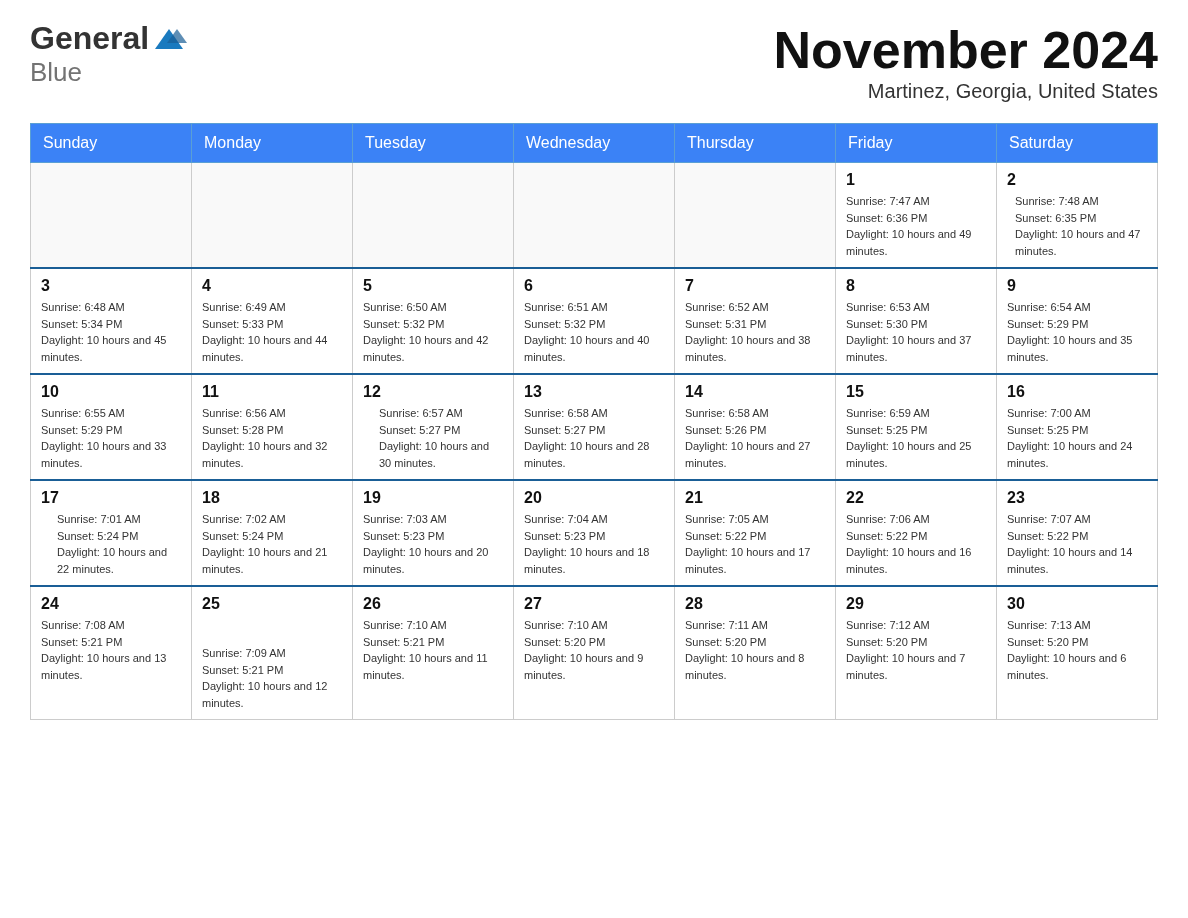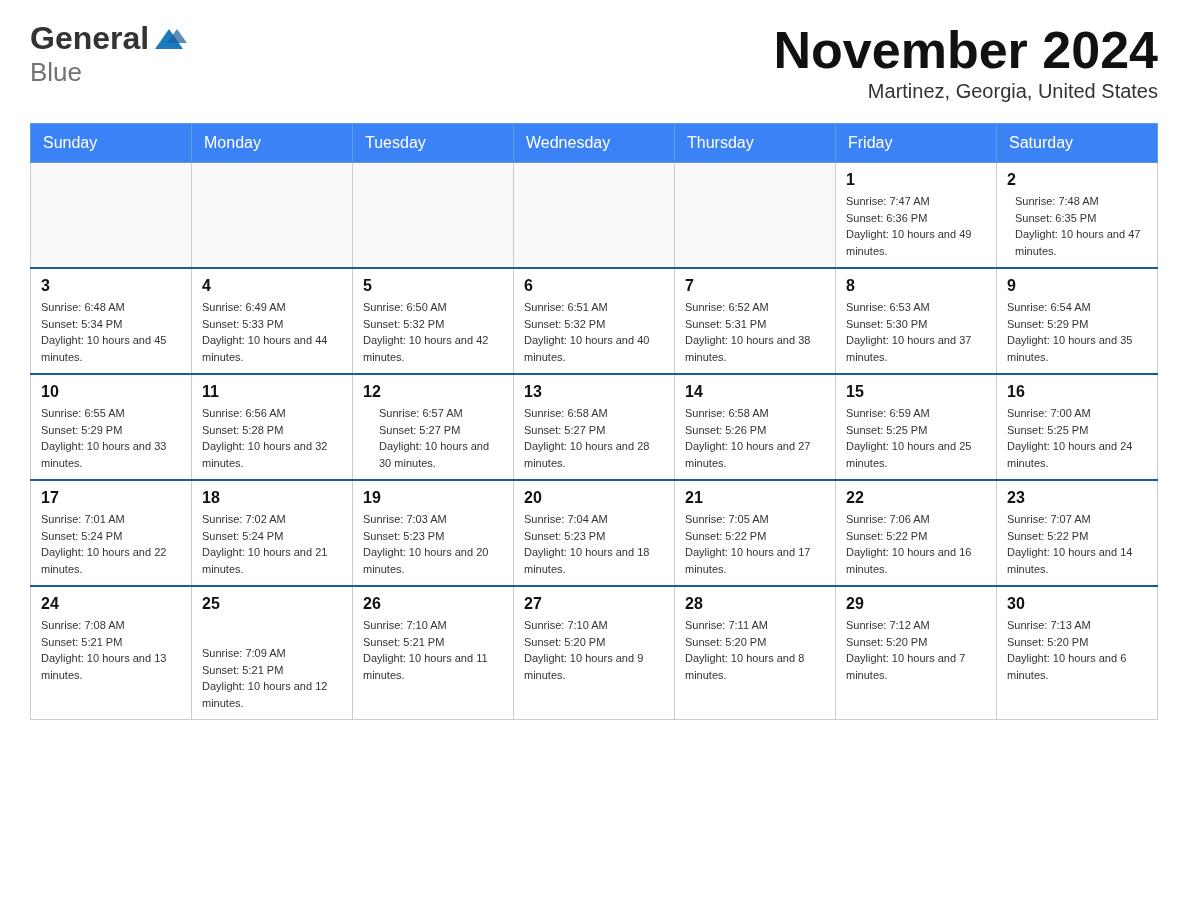--- a/index.html
+++ b/index.html
@@ -232,21 +232,21 @@
         <td>
           <span class="day-number">16</span>
           <div class="day-info" style="white-space: pre-line;">Sunrise: 7:00 AM
 Sunset: 5:25 PM
 Daylight: 10 hours and 24 minutes.</div>
         </td>
       </tr>
       <tr class="row-border">
         <td>
           <span class="day-number">17</span>
-          <div class="day-info" style="white-space: pre-line;">Sunrise: 7:01 AM
+          <div class="day-info" style="white-space: pre-line; margin-left: 16px;">Sunrise: 7:01 AM
 Sunset: 5:24 PM
 Daylight: 10 hours and 22 minutes.</div>
         </td>
         <td>
           <span class="day-number">18</span>
           <div class="day-info" style="white-space: pre-line;">Sunrise: 7:02 AM
 Sunset: 5:24 PM
 Daylight: 10 hours and 21 minutes.</div>
         </td>
         <td>

